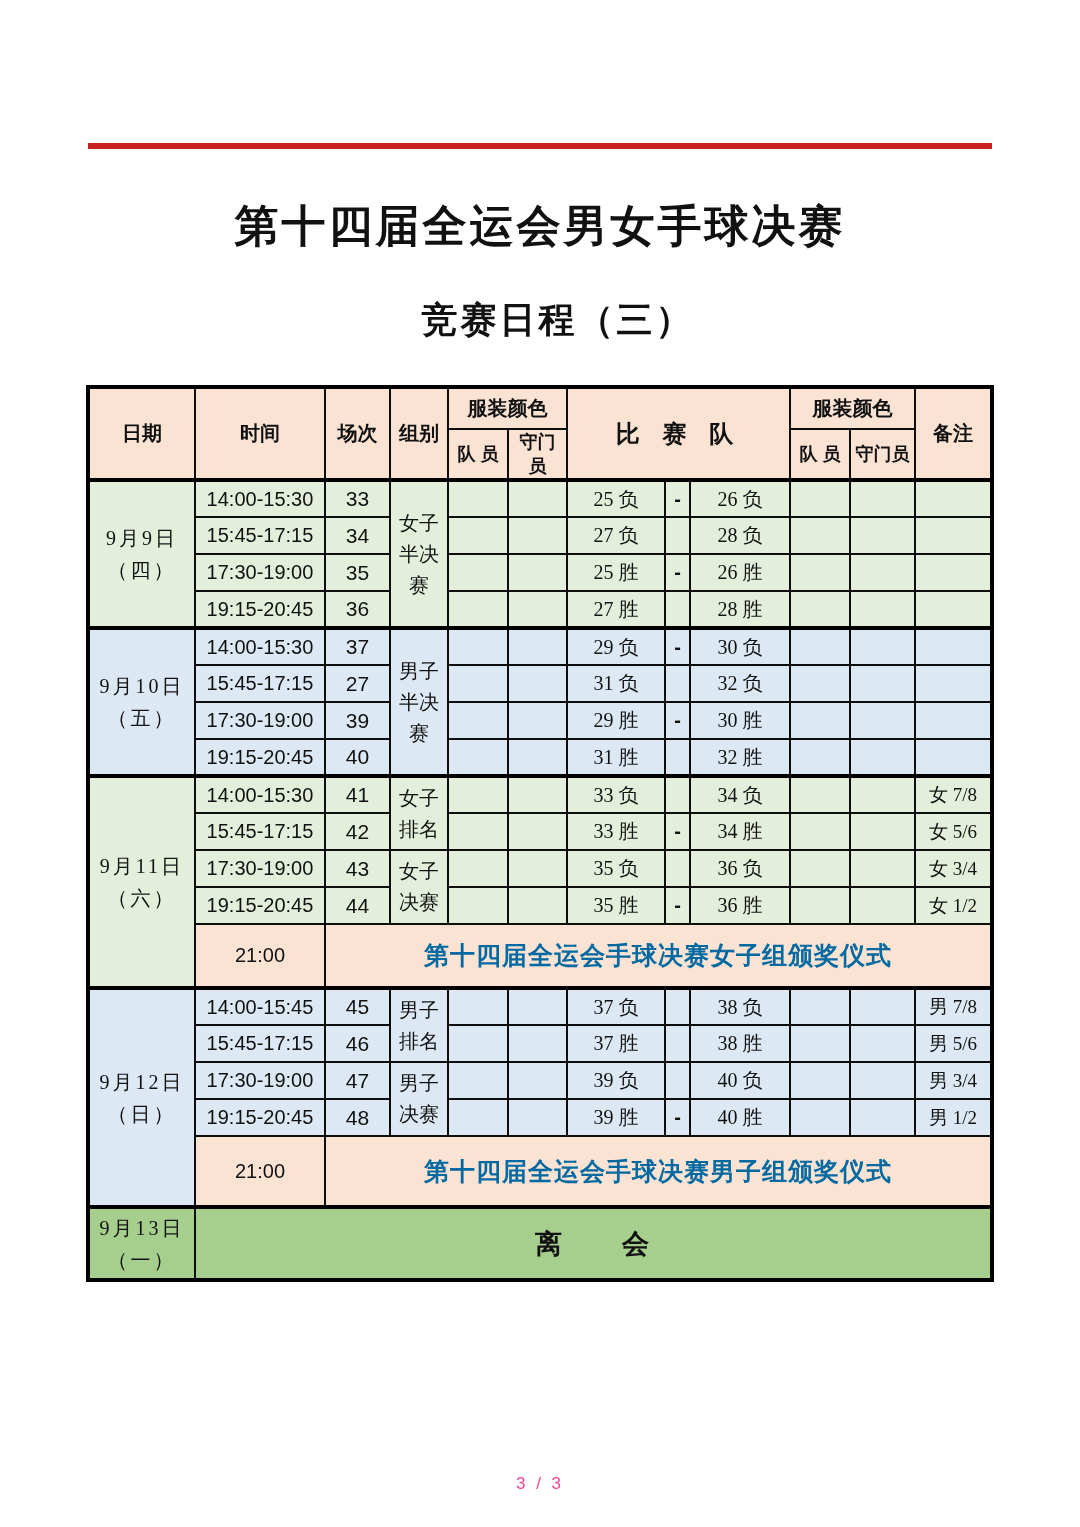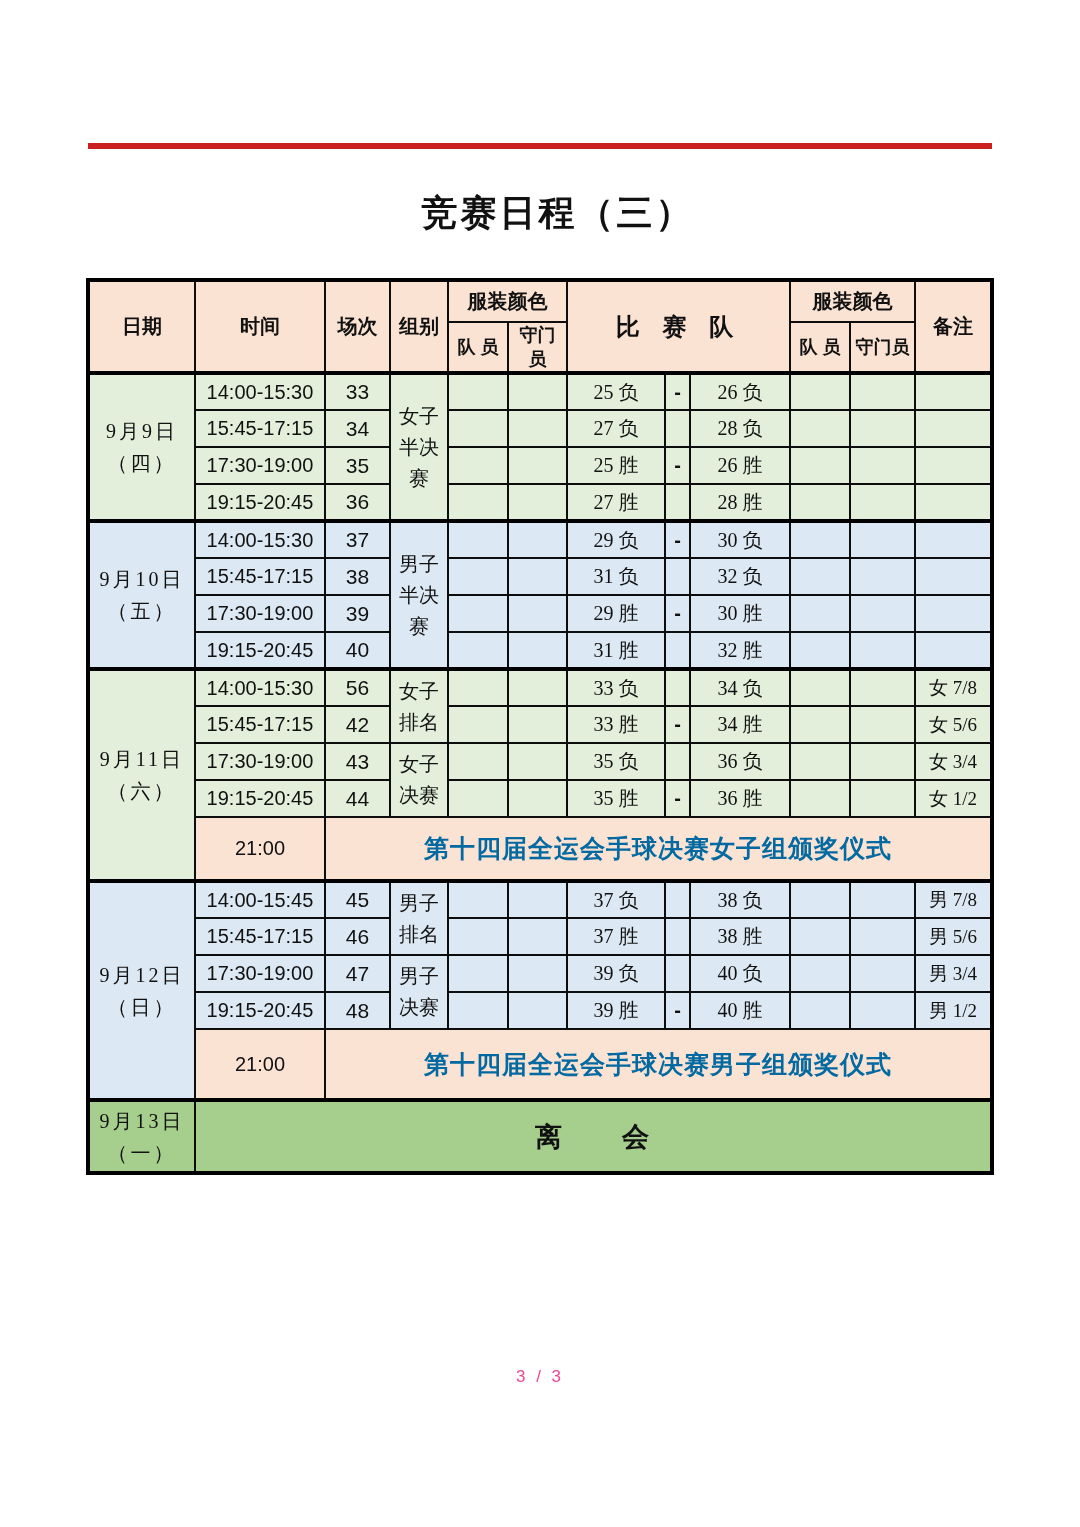--- a/index.html
+++ b/index.html
@@ -90,20 +90,21 @@
     color: #ec4899;
   }
 </style>
 </head>
 <body>
 
 <div class="page">
 
   <div class="red-rule"></div>
 
+  <h1 class="title">第十四届全运会男女手球决赛</h1>
   <h2 class="subtitle">竞赛日程（三）</h2>
 
   <table class="sched">
     <colgroup>
       <col style="width:107px">
         <col style="width:130px">
         <col style="width:65px">
         <col style="width:58px">
       <col style="width:60px">
         <col style="width:59px">
@@ -203,21 +204,21 @@
         <td class="bg-blue"></td>
         <td class="bg-blue c-team">29 负</td>
         <td class="bg-blue c-dash">-</td>
         <td class="bg-blue c-team">30 负</td>
         <td class="bg-blue"></td>
         <td class="bg-blue"></td>
         <td class="bg-blue c-remark"></td>
       </tr>
       <tr class="match-row">
         <td class="bg-blue c-time">15:45-17:15</td>
-        <td class="bg-blue c-session">38</td>
+        <td class="bg-blue c-session">27</td>
         <td class="bg-blue"></td>
         <td class="bg-blue"></td>
         <td class="bg-blue c-team">31 负</td>
         <td class="bg-blue c-dash"></td>
         <td class="bg-blue c-team">32 负</td>
         <td class="bg-blue"></td>
         <td class="bg-blue"></td>
         <td class="bg-blue c-remark"></td>
       </tr>
       <tr class="match-row">
@@ -246,21 +247,21 @@
       </tr>
     </tbody>
 
     <tbody>
       <tr class="match-row">
         <td rowspan="5" class="bg-green c-date">
           <span class="date-line">9月11日</span>
           <span class="date-line">（六）</span>
         </td>
         <td class="bg-green c-time">14:00-15:30</td>
-        <td class="bg-green c-session">56</td>
+        <td class="bg-green c-session">41</td>
         <td rowspan="2" class="bg-green c-group">女子排名</td>
         <td class="bg-green"></td>
         <td class="bg-green"></td>
         <td class="bg-green c-team">33 负</td>
         <td class="bg-green c-dash"></td>
         <td class="bg-green c-team">34 负</td>
         <td class="bg-green"></td>
         <td class="bg-green"></td>
         <td class="bg-green c-remark">女 7/8</td>
       </tr>

